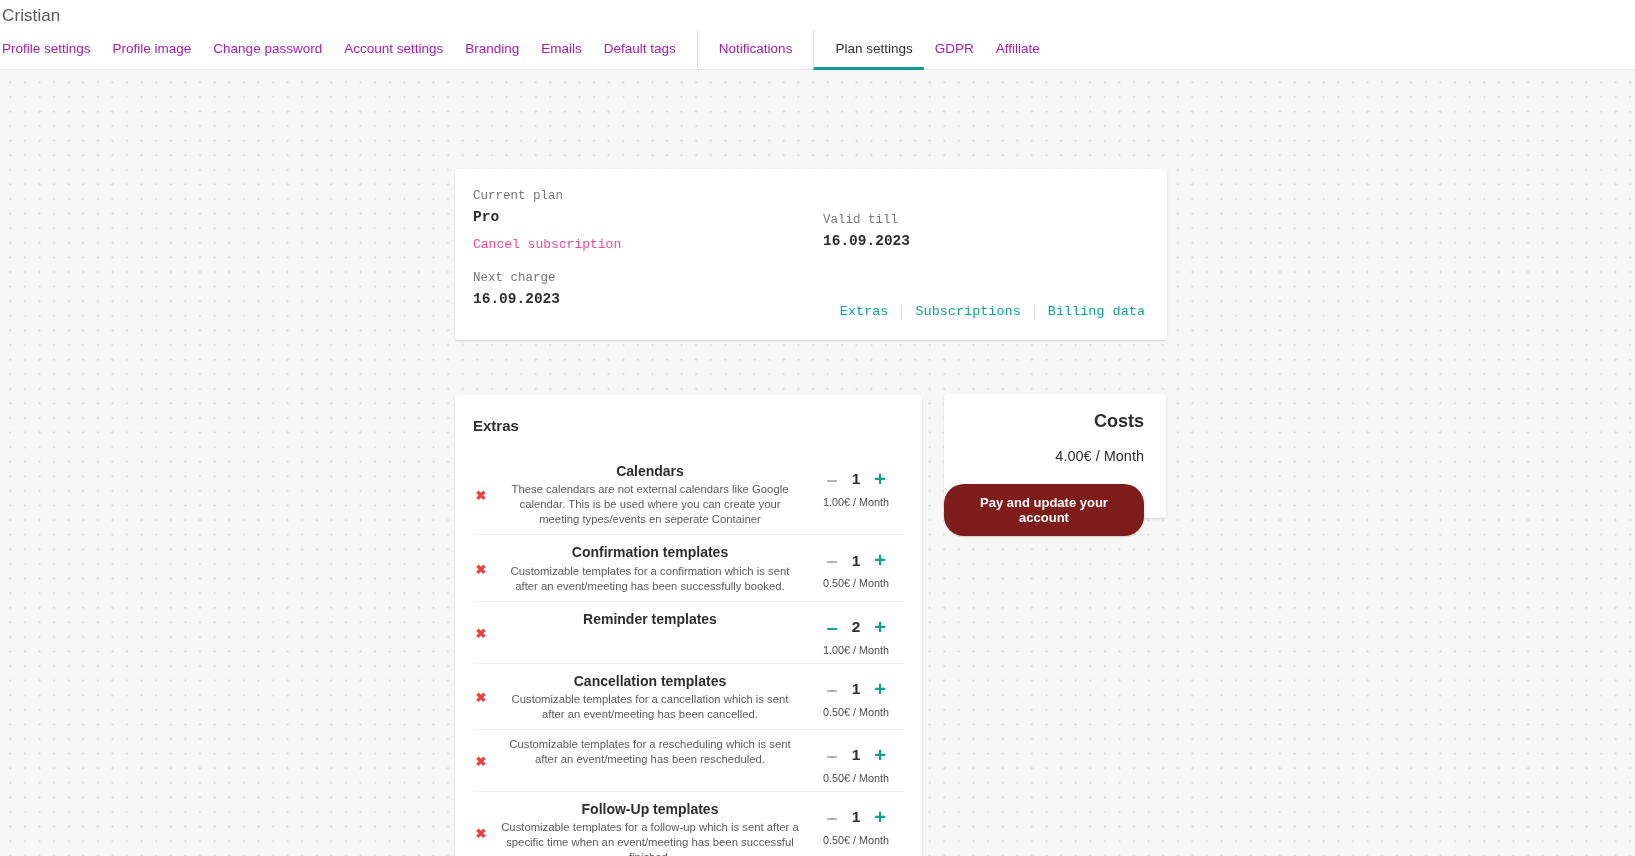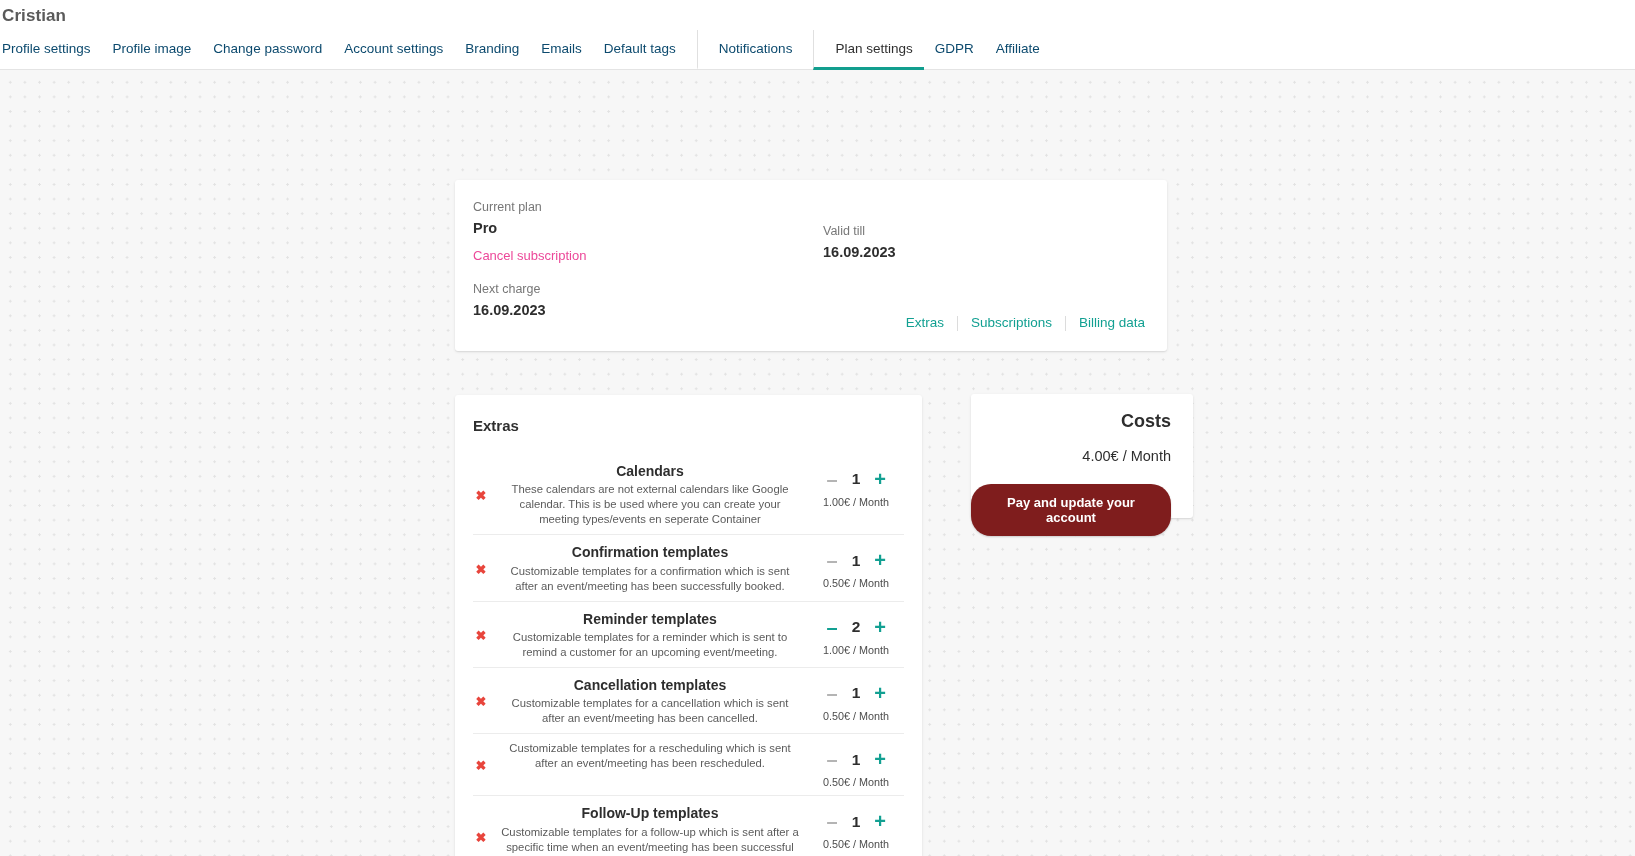--- a/index.html
+++ b/index.html
@@ -19,37 +19,37 @@
   #header {
     background: #ffffff;
     padding: 0 0 0 0;
     border-bottom: 1px solid #e4e4e4;
     height: 70px;
     position: relative;
     z-index: 5;
   }
   #page-title {
     font-size: 17px;
-    font-weight: bold;
+    font-weight: normal;
     color: #5a5a5a;
     padding: 6px 0 0 2px;
     letter-spacing: 0.1px;
   }
   #tabbar {
     display: flex;
     align-items: stretch;
     height: 40px;
     margin-top: 4px;
   }
   .tab {
     display: flex;
     align-items: center;
     padding: 0 11px;
     font-size: 13.5px;
-    color: #0c4a6e;
+    color: #a21caf;
     cursor: pointer;
     border-bottom: 3px solid transparent;
     white-space: nowrap;
     line-height: 1;
   }
   .tab:first-child { padding-left: 2px; }
   .tab.sep-before { border-left: 1px solid #e0e0e0; margin-left: 10px; padding-left: 21px; }
   .tab.active {
     border-bottom-color: #119e8e;
     color: #303030;
@@ -69,24 +69,25 @@
   .card {
     background: #ffffff;
     border-radius: 3px;
     box-shadow: 0 1px 3px rgba(0,0,0,0.10), 0 1px 1px rgba(0,0,0,0.05);
   }
 
   
   #plan-card {
     position: absolute;
     left: 455px;
-    top: 110px;
+    top: 99px;
     width: 712px;
     height: 171px;
     padding: 18px 24px 0 18px;
+    font-family: Liberation Mono, monospace;
   }
   .plan-grid {
     display: flex;
   }
   .plan-col-left { width: 350px; }
   .plan-col-right { flex: 1; margin-top: 24px; }
   .fld-label {
     font-size: 12.5px;
     color: #777777;
     line-height: 1.5;
@@ -217,21 +218,21 @@
   .extra-price {
     font-size: 10.8px;
     color: #4c4c4c;
     margin-top: 7px;
     white-space: nowrap;
   }
 
   
   #costs-card {
     position: absolute;
-    left: 971px;
+    left: 944px;
     top: 324px;
     width: 222px;
     height: 124px;
     padding: 16px 22px 0 0;
     text-align: right;
   }
   #costs-title {
     font-size: 18px;
     font-weight: bold;
     color: #2e2e2e;
@@ -339,21 +340,20 @@
             </div>
             <div class="extra-price">0.50€ / Month</div>
           </div>
         </div>
         <div class="extra-row">
           <div class="x-cell">
             <span class="x-icon">✖</span>
           </div>
           <div class="extra-text">
             <div class="extra-name">Reminder templates</div>
-            <div class="extra-desc">Customizable templates for a reminder which is sent to remind a customer for an upcoming event/meeting.</div>
           </div>
           <div class="extra-ctrl">
             <div class="stepper">
               <span class="step-btn">–</span>
               <span class="step-val">2</span>
               <span class="step-btn">+</span>
             </div>
             <div class="extra-price">1.00€ / Month</div>
           </div>
         </div>

